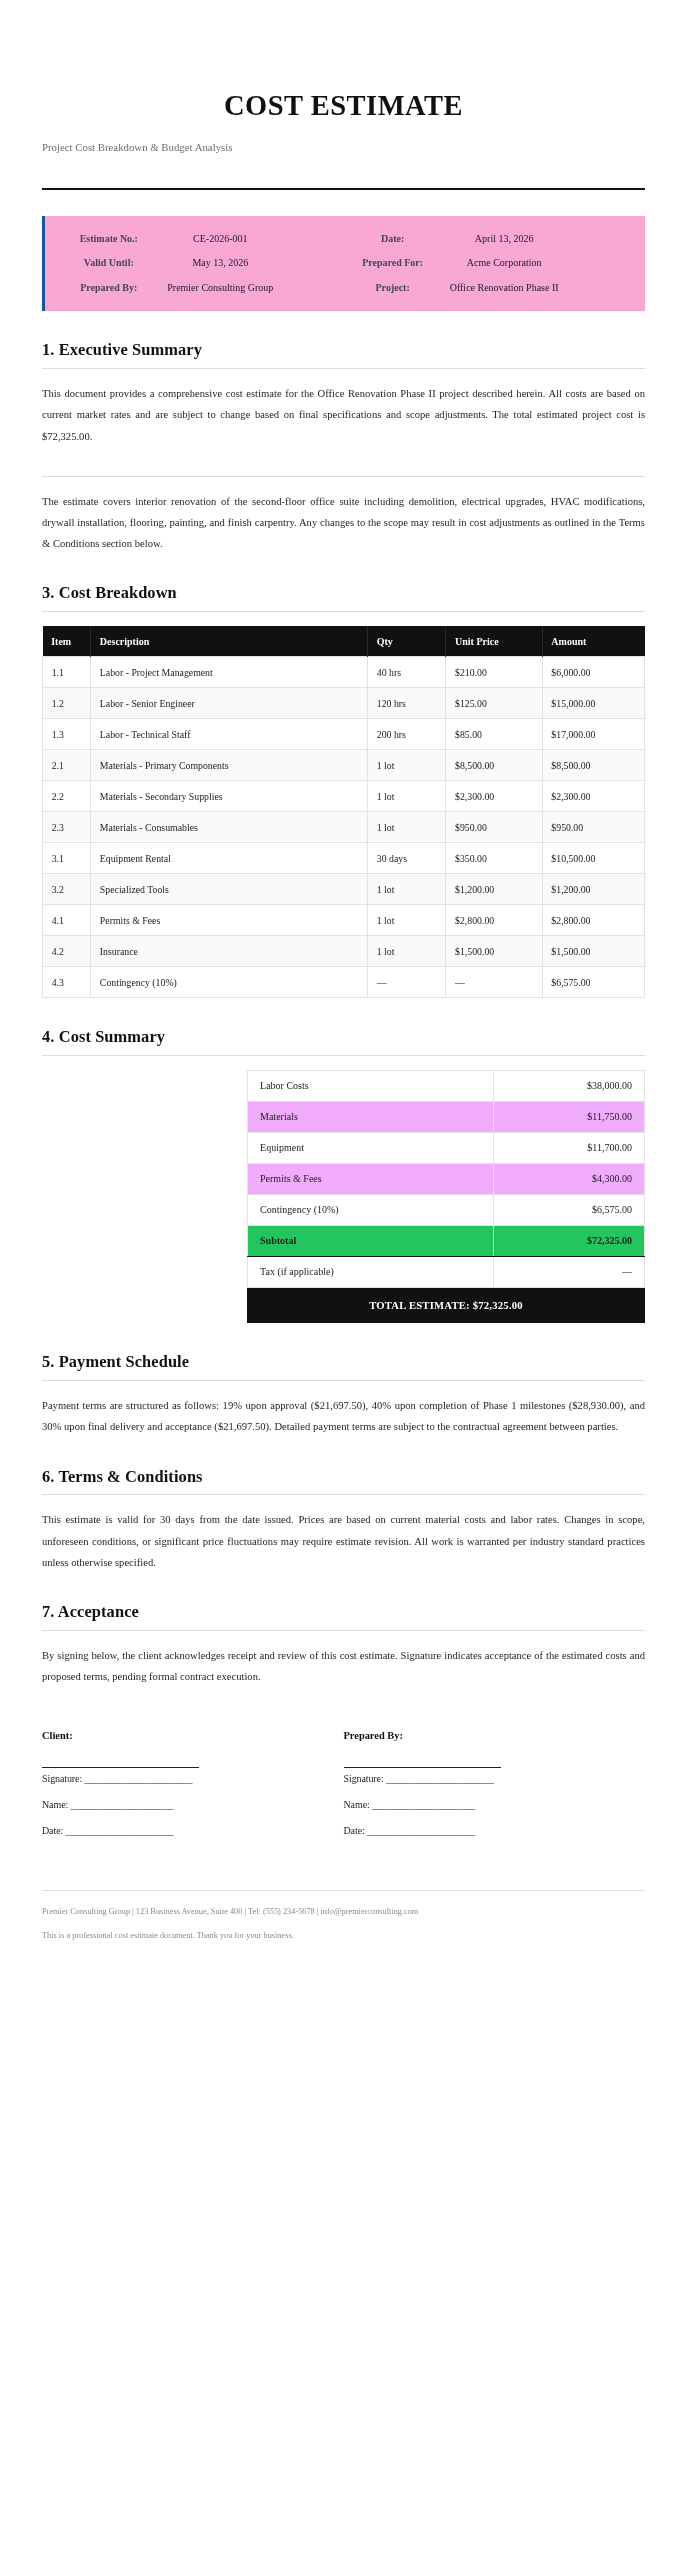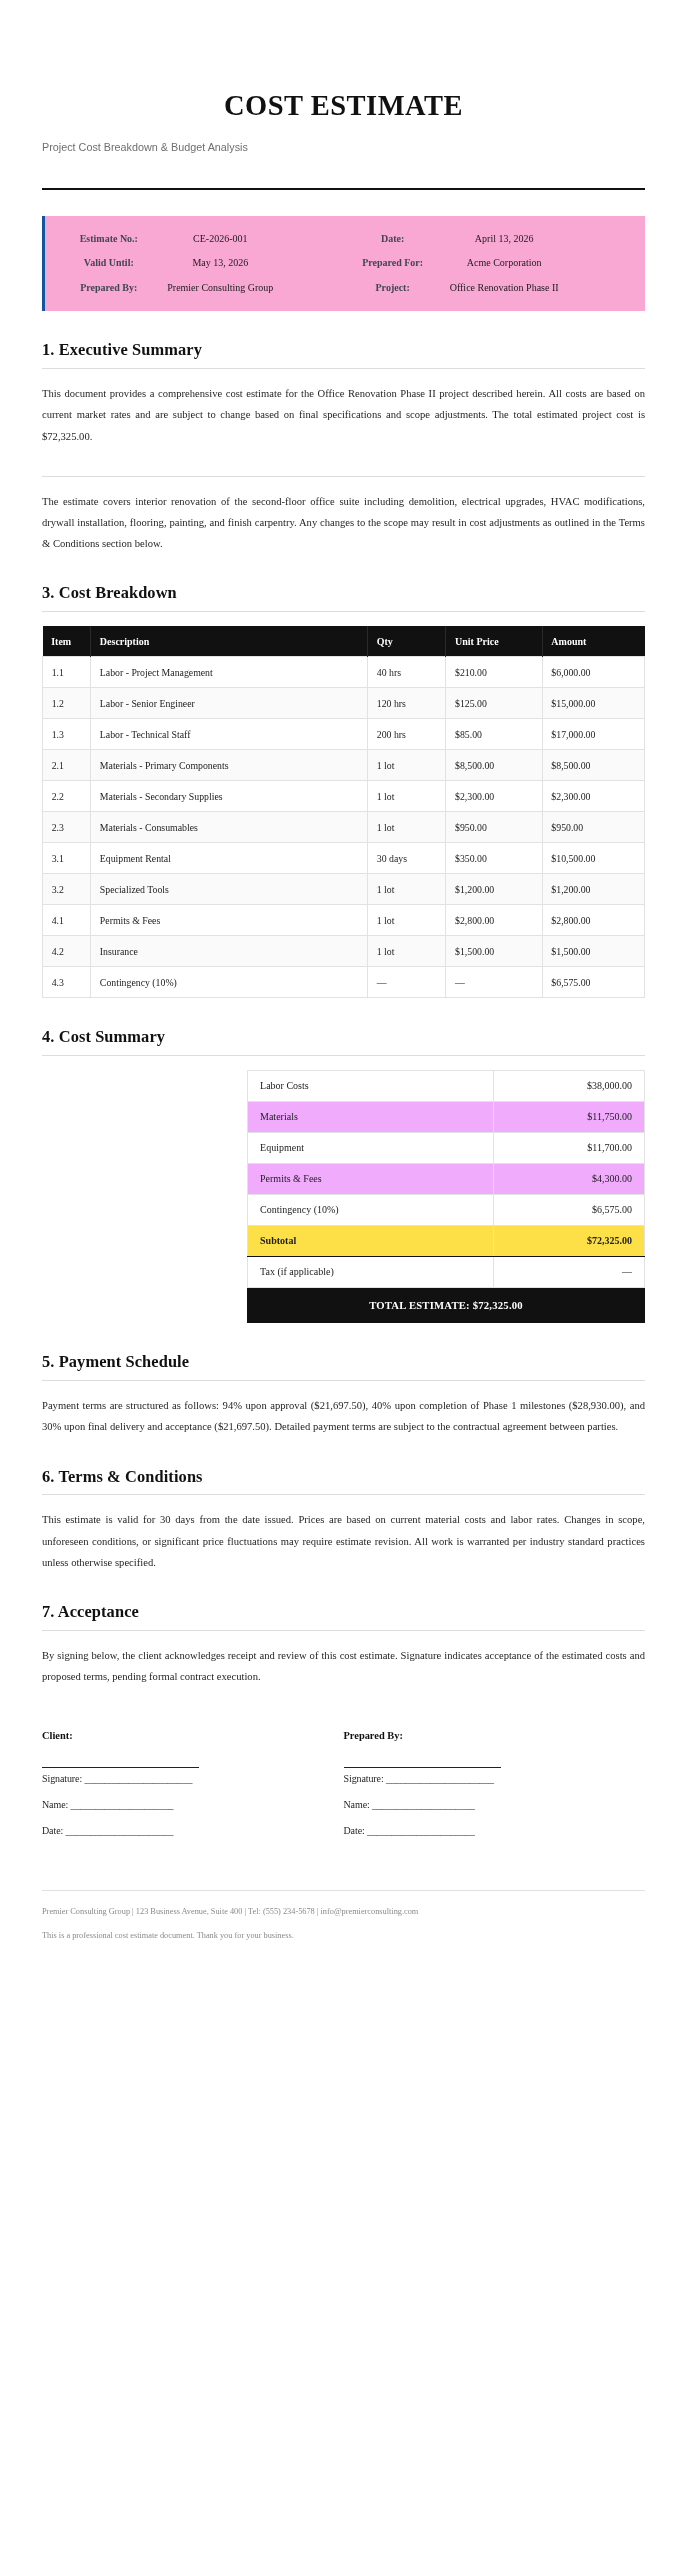--- a/index.html
+++ b/index.html
@@ -36,21 +36,21 @@
     letter-spacing: 0.5px;
     margin: 0;
     color: #111111;
     text-align: center;
   }
   .doc-subtitle {
     font-size: 10.8px;
     color: #6f6f6f;
     margin: 19px 0 0 0;
     text-align: left;
-    font-family: Liberation Sans, sans-serif;
+    font-family: Liberation Serif, serif;
   }
   .rule-heavy {
     border: none;
     border-top: 2.6px solid #111111;
     margin: 35px 0 0 0;
   }
 
   
   .meta-box {
     margin-top: 26px;
@@ -150,21 +150,21 @@
   }
   .summary-table td {
     padding: 9.5px 12px;
     border: 0.9px solid #e2e2e2;
     color: #222222;
   }
   .summary-table td.sum-label { text-align: left; width: 62%; }
   .summary-table td.sum-value { text-align: right; }
   .summary-table tr.alt { background: #f0abfc; }
   .summary-table tr.subtotal-row td {
-    background: #fde047;
+    background: #22c55e;
     font-weight: bold;
     border-top: 1.7px solid #111111;
     border-bottom: 1.7px solid #111111;
   }
   .summary-table tr.total-row td {
     background: #111111;
     color: #ffffff;
     font-weight: bold;
     text-align: center;
     padding: 11.2px 8.7px;
@@ -398,21 +398,21 @@
               <td colspan="2">TOTAL ESTIMATE: $72,325.00</td>
             </tr>
           </tbody>
       </table>
     </div>
   </div>
 
   <div class="section">
     <h2 class="section-title">5. Payment Schedule</h2>
     <hr class="section-rule">
-    <p class="body-text">Payment terms are structured as follows: 94% upon approval ($21,697.50), 40% upon completion of Phase 1 milestones ($28,930.00), and 30% upon final delivery and acceptance ($21,697.50). Detailed payment terms are subject to the contractual agreement between parties.</p>
+    <p class="body-text">Payment terms are structured as follows: 19% upon approval ($21,697.50), 40% upon completion of Phase 1 milestones ($28,930.00), and 30% upon final delivery and acceptance ($21,697.50). Detailed payment terms are subject to the contractual agreement between parties.</p>
   </div>
 
   <div class="section">
     <h2 class="section-title">6. Terms &amp; Conditions</h2>
     <hr class="section-rule">
     <p class="body-text">This estimate is valid for 30 days from the date issued. Prices are based on current material costs and labor rates. Changes in scope, unforeseen conditions, or significant price fluctuations may require estimate revision. All work is warranted per industry standard practices unless otherwise specified.</p>
   </div>
 
   <div class="section">
     <h2 class="section-title">7. Acceptance</h2>

